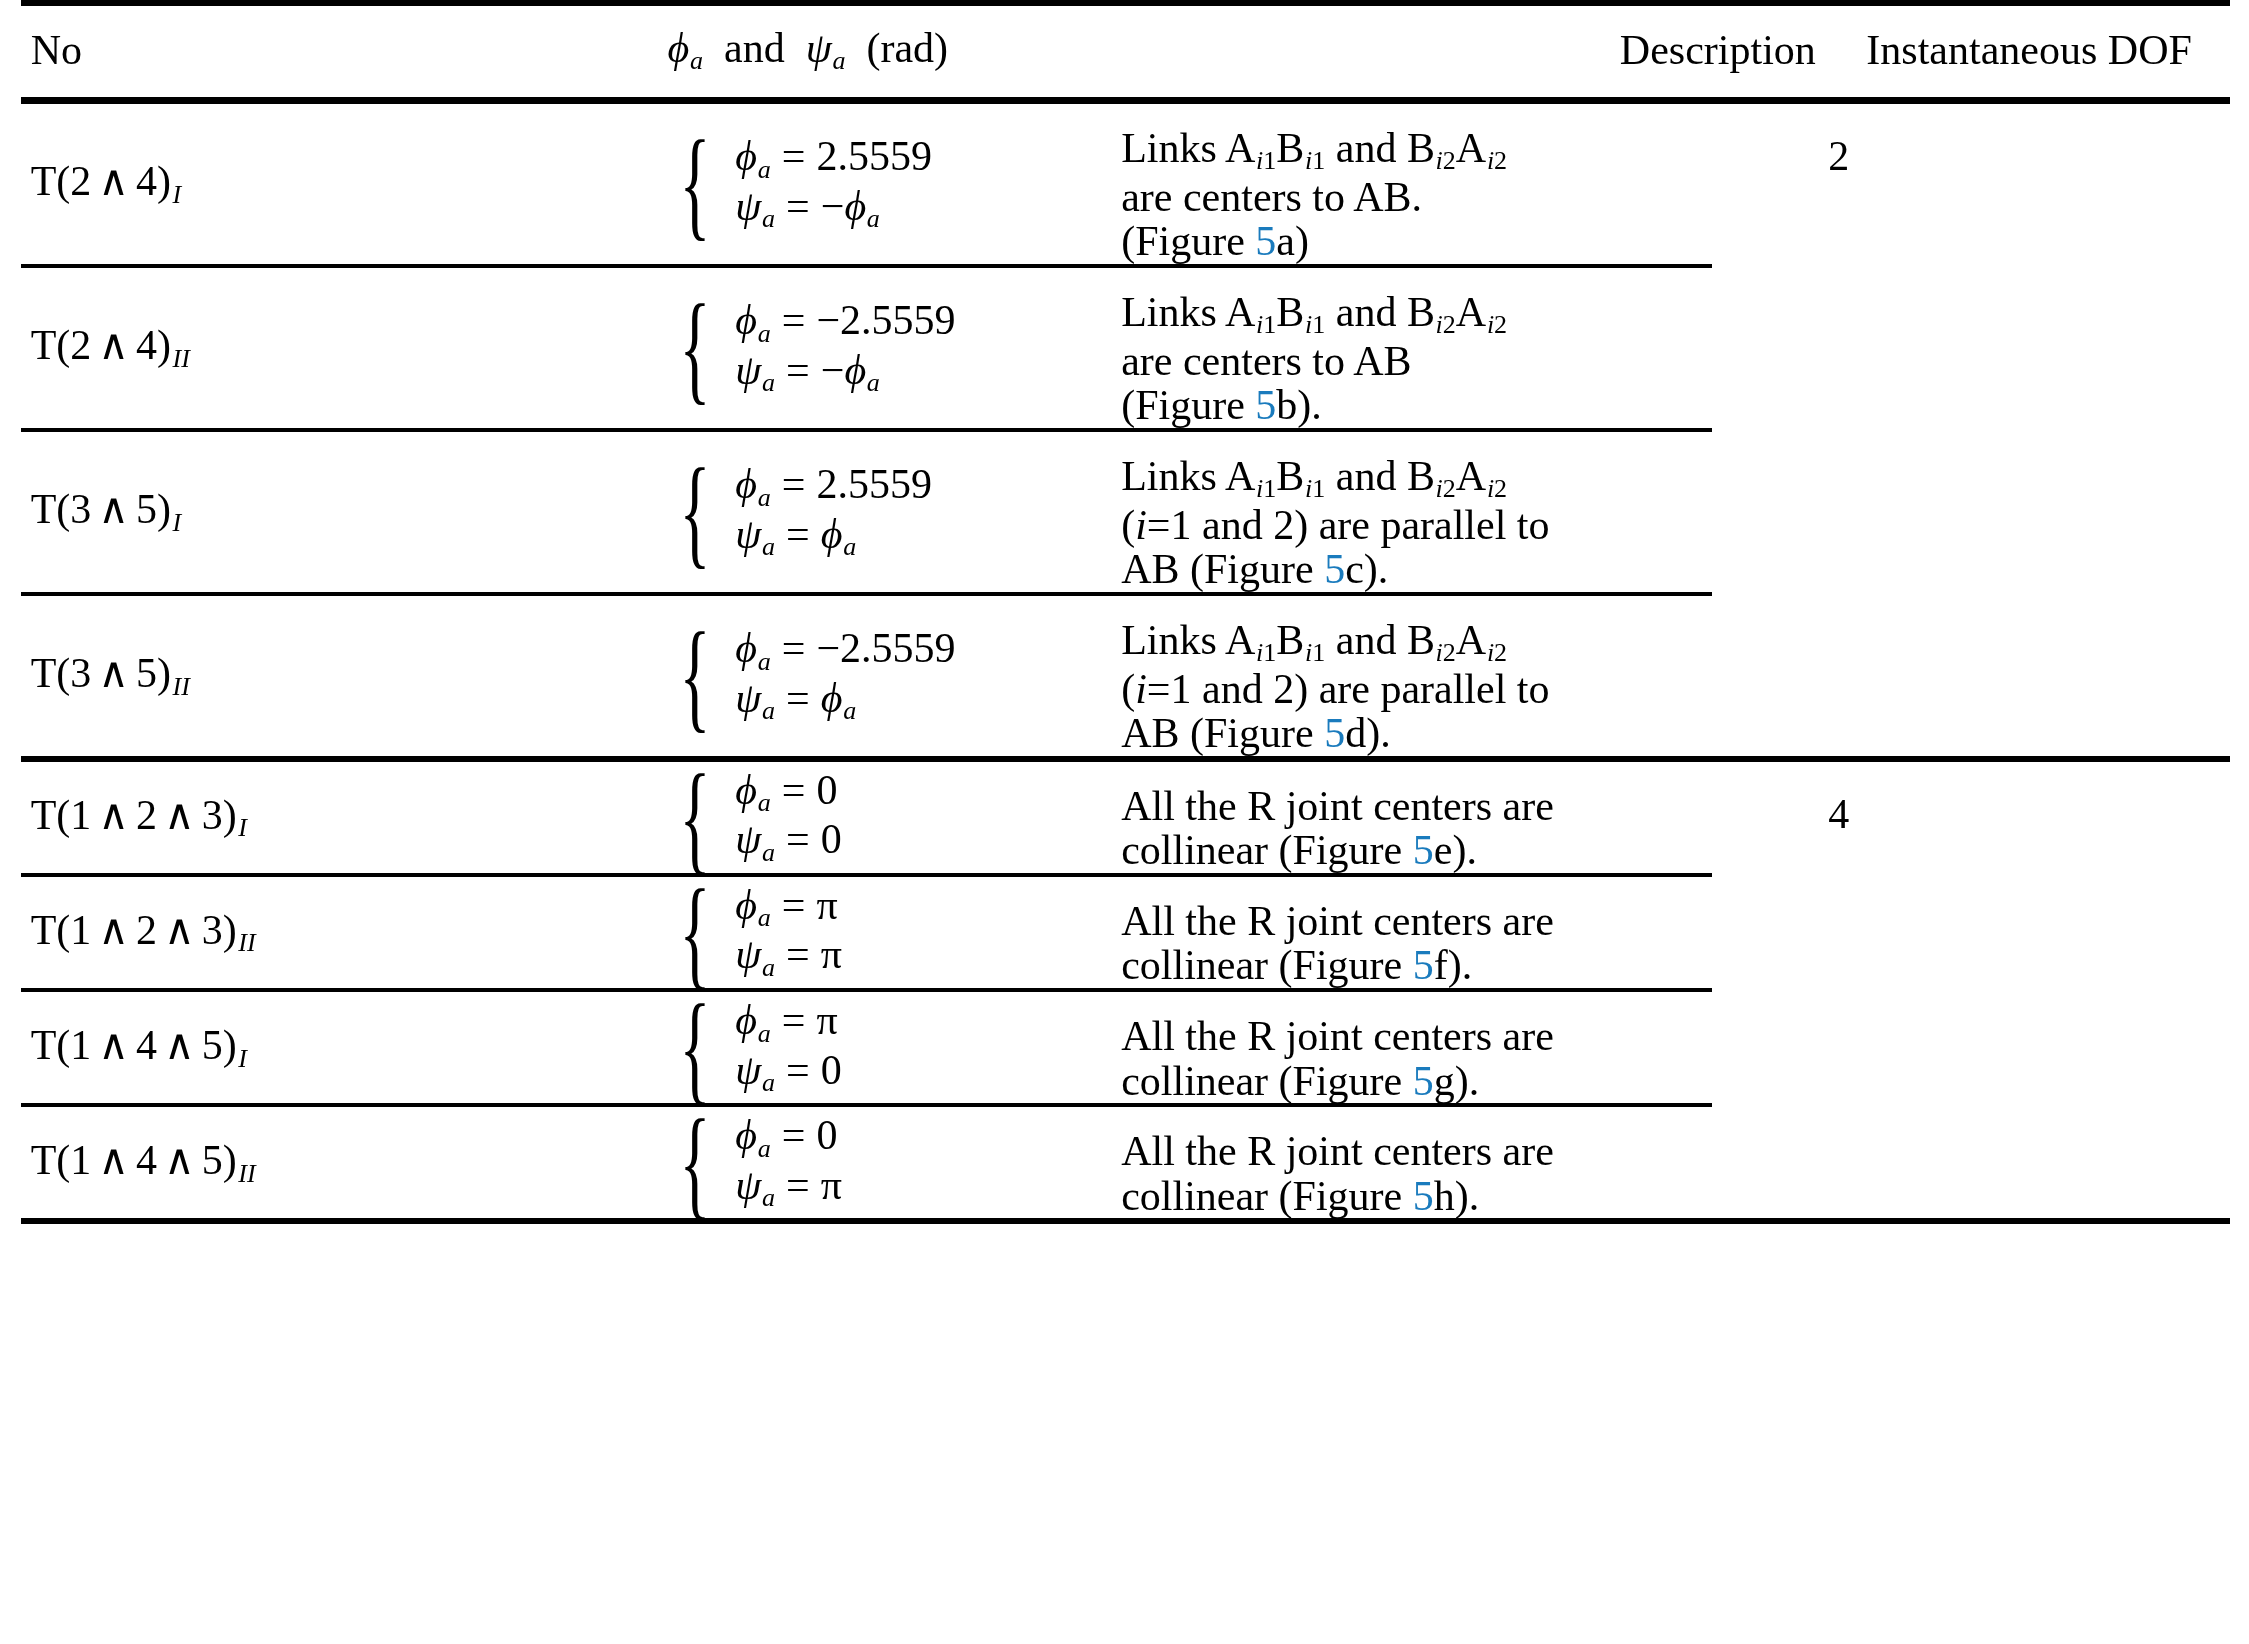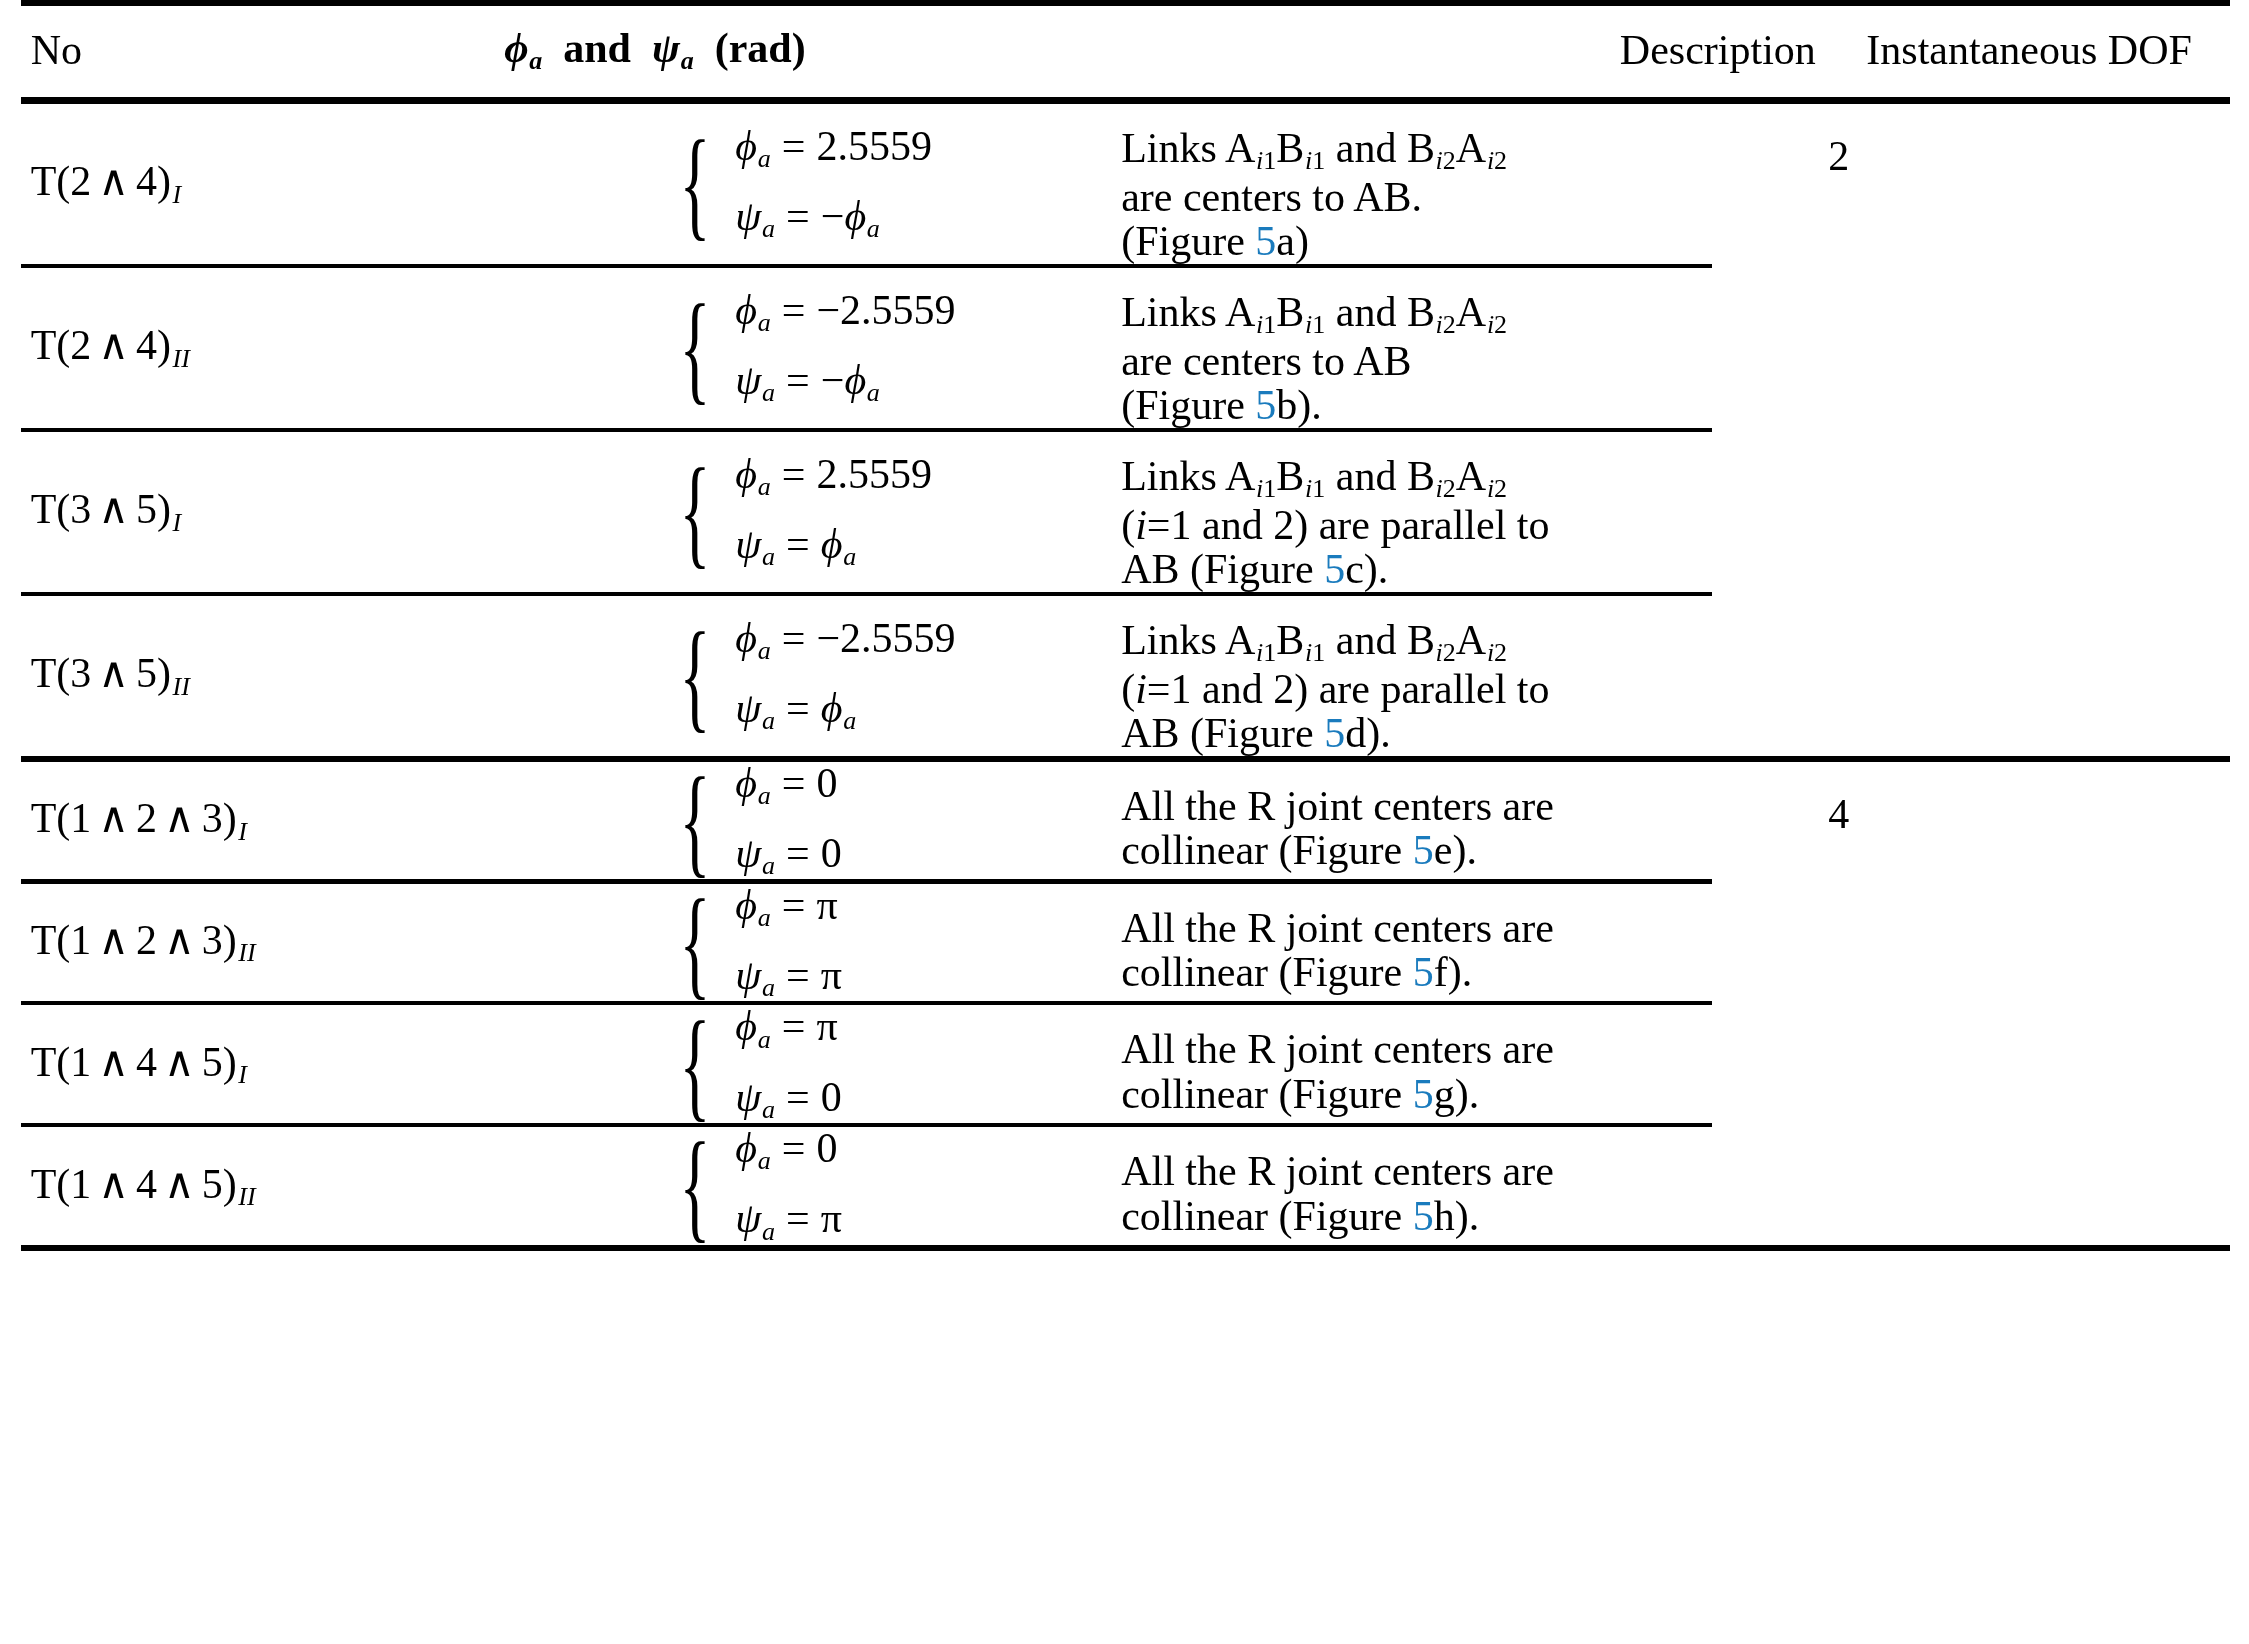--- a/index.html
+++ b/index.html
@@ -50,21 +50,21 @@
   }
 
   
   thead th {
     font-weight: normal;
     font-size: 42px;
     padding: 18px 0 21px 0;
     vertical-align: middle;
   }
   th.c-no      { text-align: left;   padding-left: 9.7px; }
-  th.c-eq      { text-align: left; font-weight: bold; }
+  th.c-eq      { text-align: center; }
   th.c-desc    { text-align: right;   padding-left: 9.7px; }
   th.c-dof     { text-align: center;   padding-left: 12.4px; }
 
   
   tbody td {
     font-size: 42px;
     vertical-align: top;
     padding: 0;
   }
 
@@ -107,21 +107,21 @@
     font-weight: 300;
     transform: scaleX(0.62) scaleY(1.18);
     transform-origin: center;
     margin-right: 4.1px;
     display: inline-block;
   }
   .eqs {
     display: flex;
     flex-direction: column;
     justify-content: center;
-    gap: 23px;
+    gap: 2px;
     margin-left: 11px;
   }
   .eq-line {
     white-space: nowrap;
     font-size: 42px;
     line-height: 1.0;
   }
   .mi { font-style: italic; }
   .sub {
     font-size: 0.62em;

